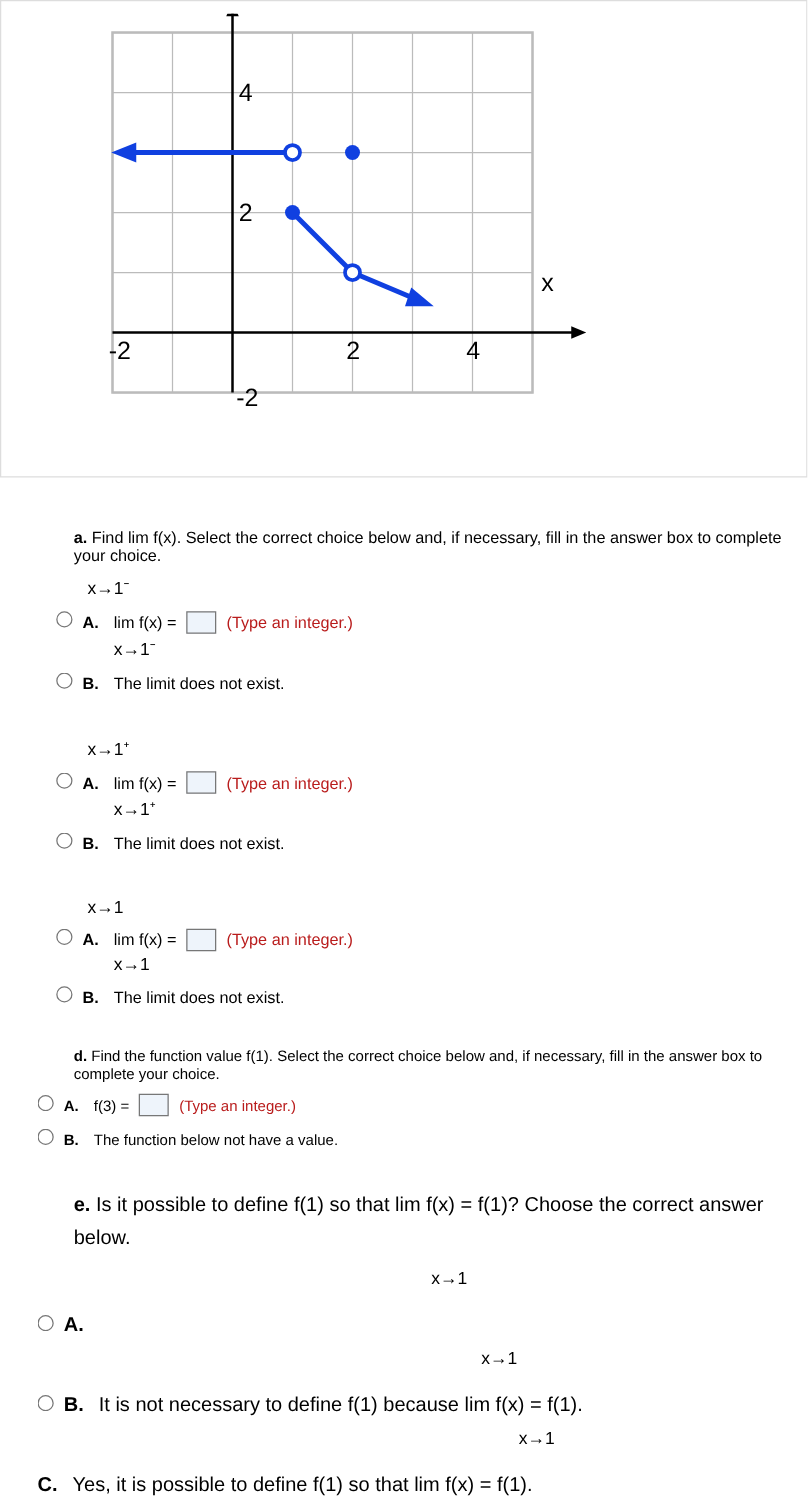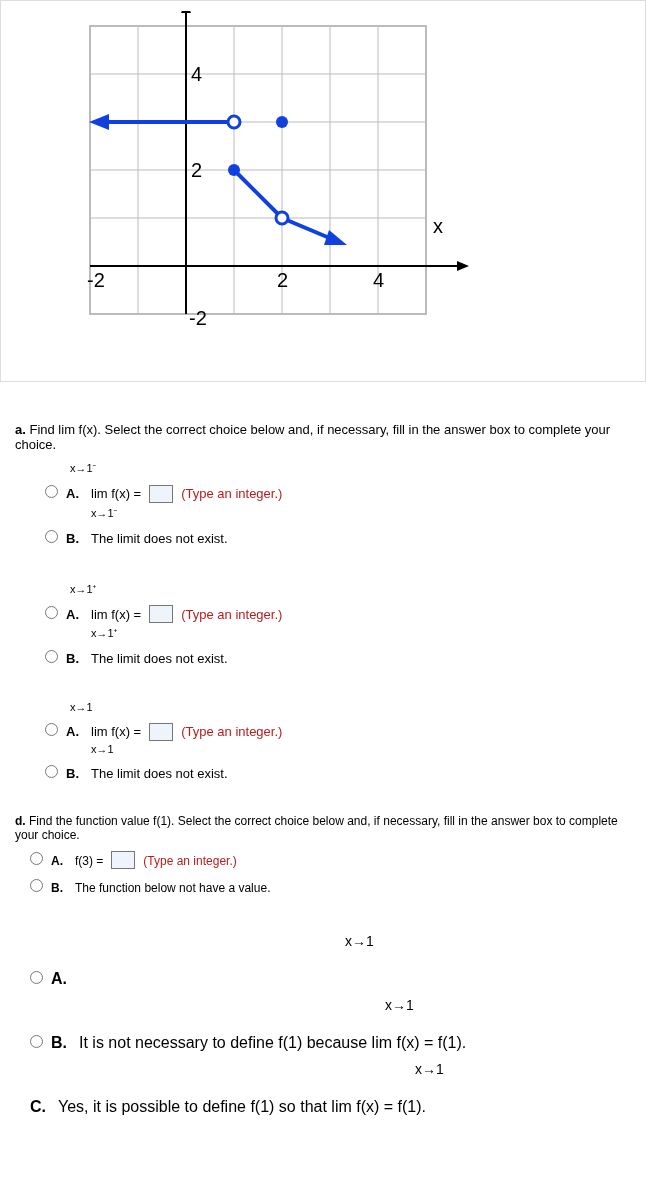--- a/index.html
+++ b/index.html
@@ -1,20 +1,20 @@
 <!DOCTYPE html>
 <html><head>
   <meta charset="utf-8">
   <style>
     * { box-sizing: border-box; margin: 0; padding: 0; }
     body { font-family: Arial, Helvetica, sans-serif; font-size: 13px; color: #000; background: #fff; width: 646px; }
     .graph-container { border: 1px solid #ddd; padding: 10px 10px 30px 10px; margin-bottom: 30px; }
     .question-block { padding: 10px 15px 20px 15px; border-bottom: 1px solid transparent; }
-    .prompt { margin-bottom: 8px; }
-    .sub { font-size: 11px; margin-left: 55px; margin-top: 2px; }
+    .prompt { margin-bottom: 8px; margin-left: 44px; }
+    .sub { font-size: 14px; margin-left: 55px; margin-top: 2px; }
     .option-row { display: flex; align-items: baseline; gap: 8px; margin: 8px 0 2px 30px; }
     .option-row input[type="radio"] { margin-top: 2px; }
     .option-label { font-weight: bold; margin-right: 4px; }
     .answer-box { width: 24px; height: 18px; border: 1px solid #777; background: #eef4fb; display: inline-block; vertical-align: middle; }
     .hint { color: #b91c1c; }
     .larger { font-size: 16px; line-height: 1.6; }
     .larger .option-row { margin: 14px 0 0 15px; }
     .larger .sub { margin-left: 370px; font-size: 14px; }
     .larger .sub.b { margin-left: 400px; }
     svg.graph { display: block; margin: 0 auto 0 30px; }
@@ -143,20 +143,24 @@
     <span class="hint">(Type an integer.)</span>
   </div>
   <div class="option-row" style="margin-left:15px">
     <input type="radio" name="qd" style="">
     <span class="option-label">B.</span>
     <span>The function below not have a value.</span>
   </div>
 </div>
 
 <div class="question-block larger">
+  <div class="prompt">
+    <span class="bold">e.</span>
+    <span>Is it possible to define f(1) so that  lim  f(x) = f(1)? Choose the correct answer below.</span>
+  </div>
   <div class="sub" style="margin-left:330px">x→1</div>
   <div class="option-row">
     <input type="radio" name="qe" style="">
     <span class="option-label">A.</span>
   </div>
   <div class="sub">x→1</div>
   <div class="option-row">
     <input type="radio" name="qe" style="">
     <span class="option-label">B.</span>
     <span>It is not necessary to define f(1) because  lim  f(x) = f(1).</span>

